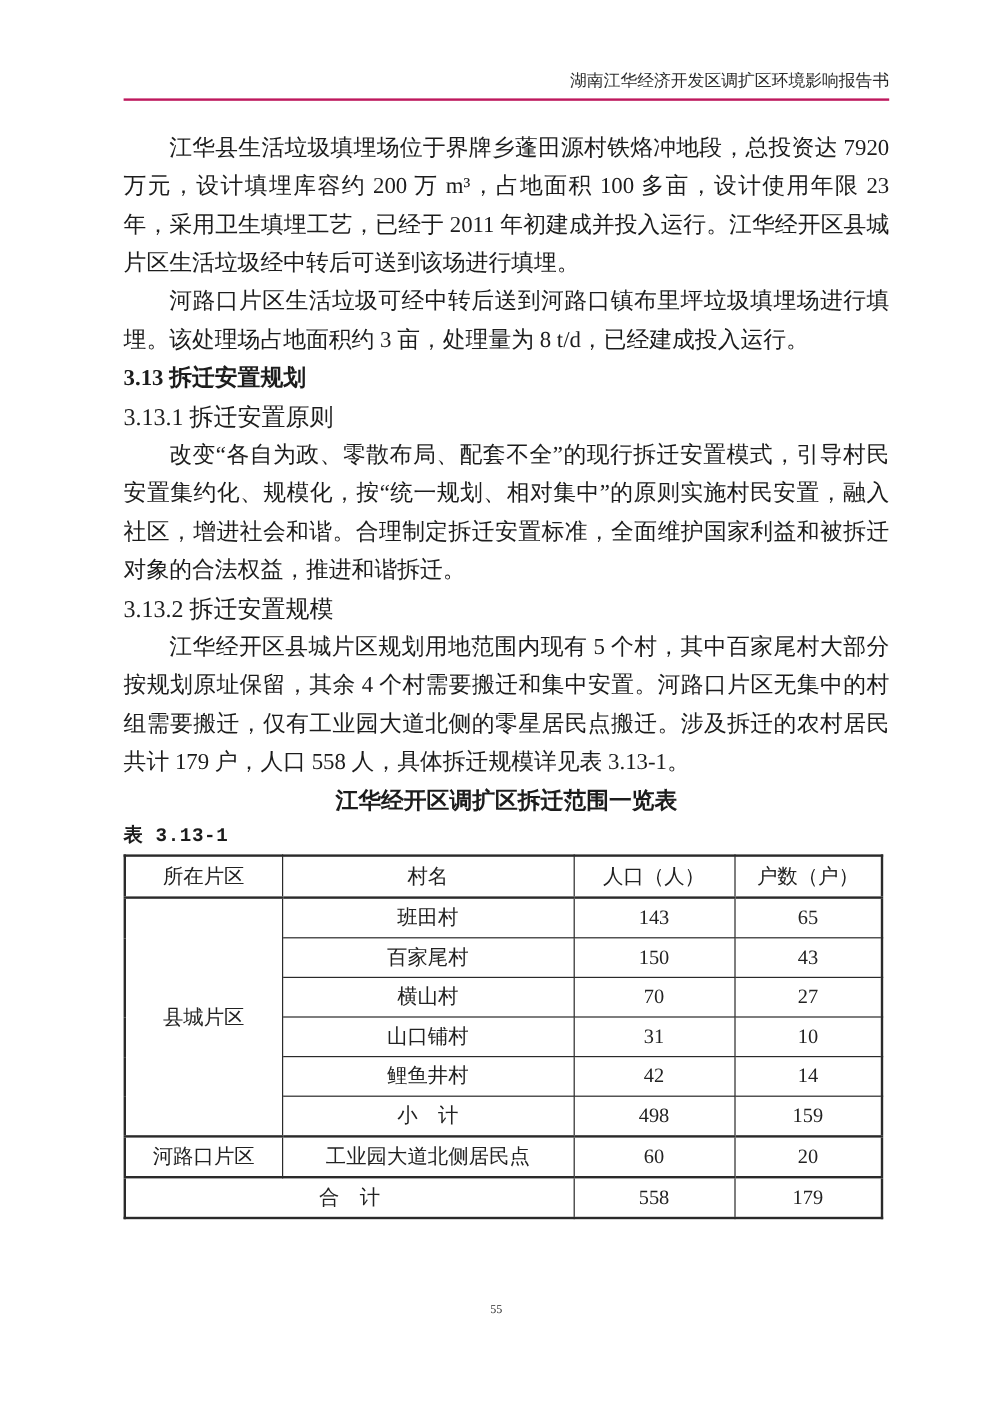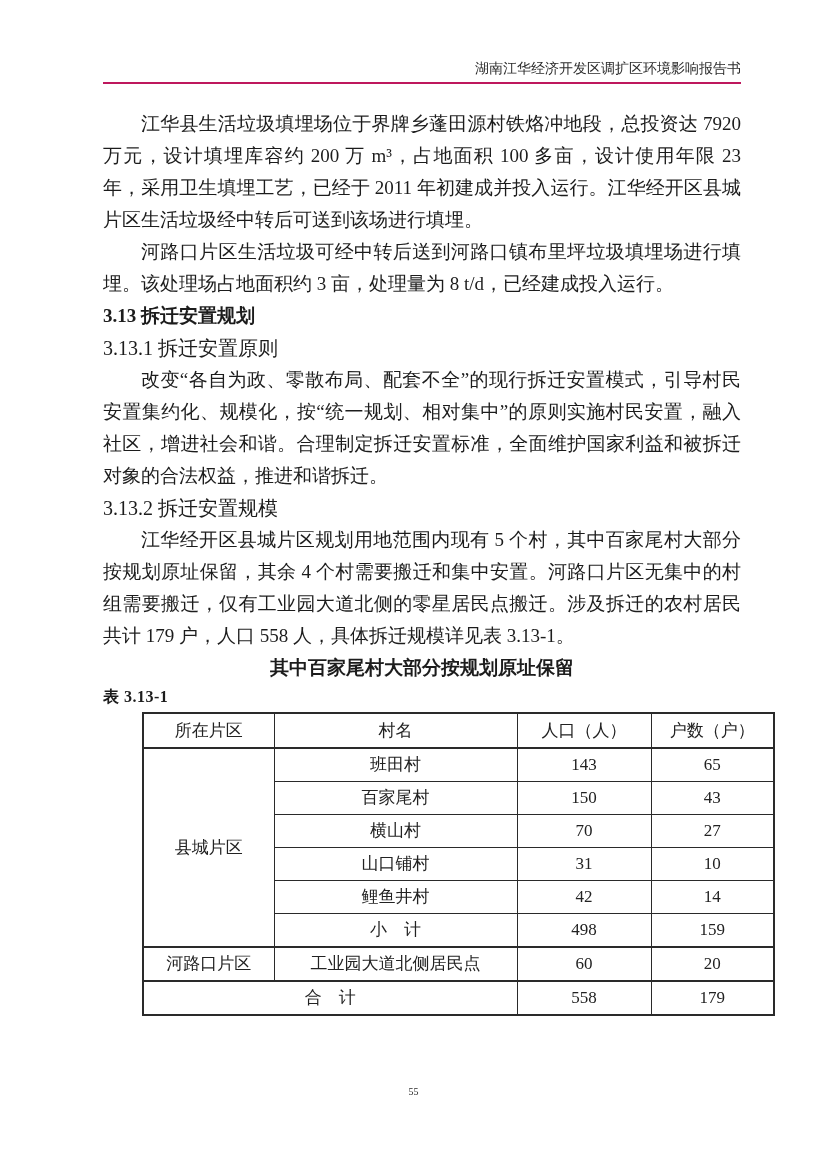--- a/index.html
+++ b/index.html
@@ -34,21 +34,21 @@
   p.para.first { text-indent: 0; }
   .h-bold { margin: 0; font-size: 19px; font-weight: bold; line-height: 32px; }
   .h-reg  { margin: 0; font-size: 20px; font-weight: normal; line-height: 32px; }
   .table-title {
     text-align: center;
     font-weight: bold;
     font-size: 19px;
     line-height: 32px;
   }
   .table-label {
-    font-family: Liberation Serif, serif;
+    font-family: Liberation Mono, monospace;
     font-weight: bold;
     font-size: 16px;
     line-height: 26px;
     letter-spacing: 0.5px;
   }
   table.resettle {
     border-collapse: collapse;
     table-layout: fixed;
     width: 631px;
     margin-top: 2px;
@@ -57,21 +57,21 @@
   }
   table.resettle th, table.resettle td {
     border: 1px solid #2a2a2a;
     text-align: center;
     vertical-align: middle;
     font-weight: normal;
     padding: 0;
     overflow: hidden;
     white-space: nowrap;
   }
-  table.resettle { border: 2px solid #2a2a2a; margin-left: 39px; }
+  table.resettle { border: 2px solid #2a2a2a; }
   table.resettle thead th { height: 33px; border-bottom: 2px solid #2a2a2a; }
   table.resettle tbody td { height: 27px; }
   table.resettle tr.sec-top td { border-top: 2px solid #2a2a2a; }
   .footer {
     position: absolute;
     left: 0; right: 0; top: 1086px;
     text-align: center;
     font-size: 10px;
     color: #2a2a2a;
   }
@@ -91,21 +91,21 @@
 
     <h2 class="h-bold">3.13  拆迁安置规划</h2>
     <h3 class="h-reg">3.13.1 拆迁安置原则</h3>
 
     <p class="para">改变“各自为政、零散布局、配套不全”的现行拆迁安置模式，引导村民安置集约化、规模化，按“统一规划、相对集中”的原则实施村民安置，融入社区，增进社会和谐。合理制定拆迁安置标准，全面维护国家利益和被拆迁对象的合法权益，推进和谐拆迁。</p>
 
     <h3 class="h-reg">3.13.2 拆迁安置规模</h3>
 
     <p class="para">江华经开区县城片区规划用地范围内现有 5 个村，其中百家尾村大部分按规划原址保留，其余 4 个村需要搬迁和集中安置。河路口片区无集中的村组需要搬迁，仅有工业园大道北侧的零星居民点搬迁。涉及拆迁的农村居民共计 179 户，人口 558 人，具体拆迁规模详见表 3.13-1。</p>
 
-    <div class="table-title">其中百家尾村大部分按规划原址保留</div>
+    <div class="table-title">江华经开区调扩区拆迁范围一览表</div>
     <div class="table-label">表 3.13-1</div>
 
     <table class="resettle">
       <colgroup>
         <col style="width:131px">
         <col style="width:243px">
         <col style="width:134px">
         <col style="width:123px">
       </colgroup>
       <thead>

